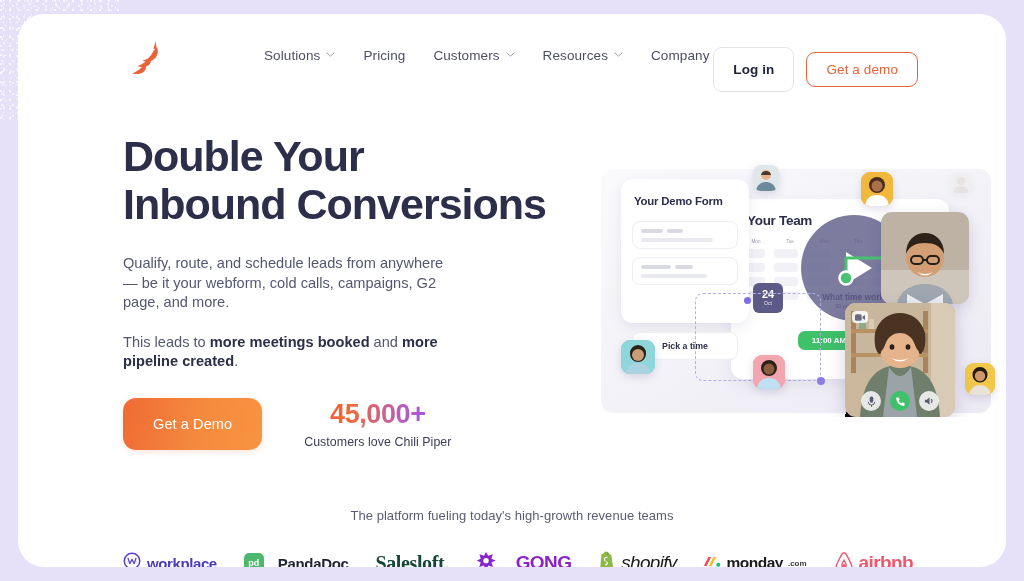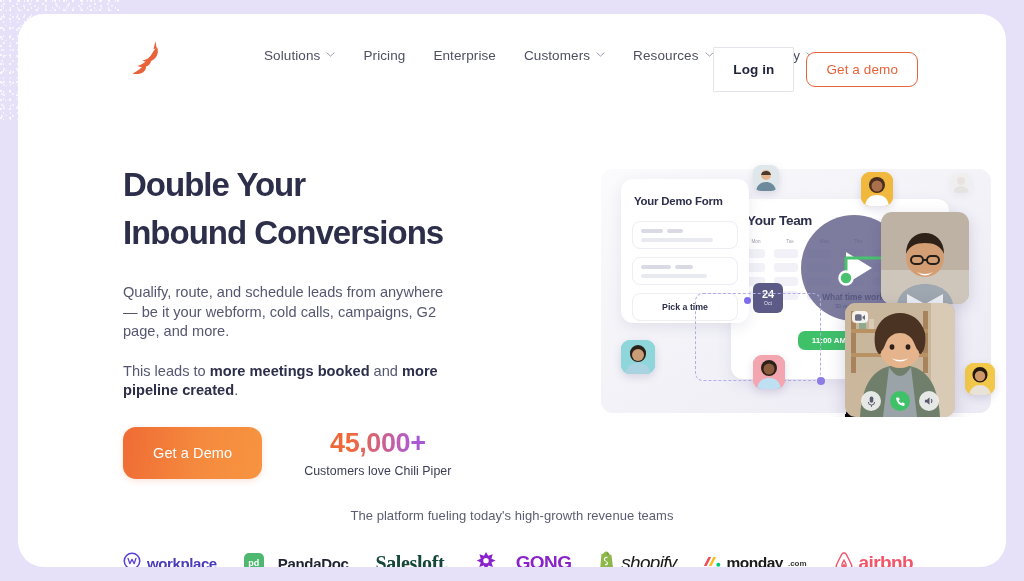--- a/index.html
+++ b/index.html
@@ -100,21 +100,21 @@
     display: flex;
     align-items: center;
     gap: 12px;
   }
   .btn-login {
     font-size: 13.5px;
     font-weight: bold;
     color: #22243c;
     background: #fff;
     border: 1px solid #e3e3ea;
-    border-radius: 1px;
+    border-radius: 9px;
     padding: 14px 19px;
     cursor: pointer;
     letter-spacing: .1px;
   }
   .btn-demo-outline {
     font-size: 13.5px;
     color: #e8633a;
     background: #fff;
     border: 1.4px solid #e8633a;
     border-radius: 9px;
@@ -124,26 +124,25 @@
   }
 
   
   .hero-left {
     position: absolute;
     left: 105px;
     top: 118px;
     width: 460px;
   }
   .hero-title {
-    font-size: 33px;
+    font-size: 43px;
     line-height: 48px;
     font-weight: bold;
     color: #2c2e4a;
     letter-spacing: -1.0px;
-    margin-top: 29px;
   }
   .hero-sub {
     margin-top: 26px;
     font-size: 14.6px;
     line-height: 19.5px;
     color: #555771;
     width: 330px;
   }
   .hero-sub2 {
     margin-top: 20px;
@@ -247,20 +246,21 @@
     border: 1px solid #ededf3;
     border-radius: 8px;
     background: #fff;
     display: flex;
     align-items: center;
     justify-content: center;
     font-size: 8.8px;
     font-weight: bold;
     color: #2c2e4a;
     cursor: pointer;
+    margin-top: 39px;
   }
   .dot-purple {
     position: absolute;
     width: 7px; height: 7px;
     border-radius: 50%;
     background: #7c6de8;
   }
 
   .team-panel {
     position: absolute;
@@ -491,23 +491,20 @@
         <div class="nav-link">
           <span>Solutions</span>
           <span class="chev">
             <svg width="9" height="9" viewBox="0 0 10 10">
                 <path d="M1 3.2 L5 6.8 L9 3.2" stroke="#9b9cae" stroke-width="1.1" fill="none" stroke-linecap="round"></path>
               </svg>
           </span>
         </div>
         <div class="nav-link">
           <span>Pricing</span>
-        </div>
-        <div class="nav-link">
-          <span>Enterprise</span>
         </div>
         <div class="nav-link">
           <span>Customers</span>
           <span class="chev">
             <svg width="9" height="9" viewBox="0 0 10 10">
                 <path d="M1 3.2 L5 6.8 L9 3.2" stroke="#9b9cae" stroke-width="1.1" fill="none" stroke-linecap="round"></path>
               </svg>
           </span>
         </div>
         <div class="nav-link">

